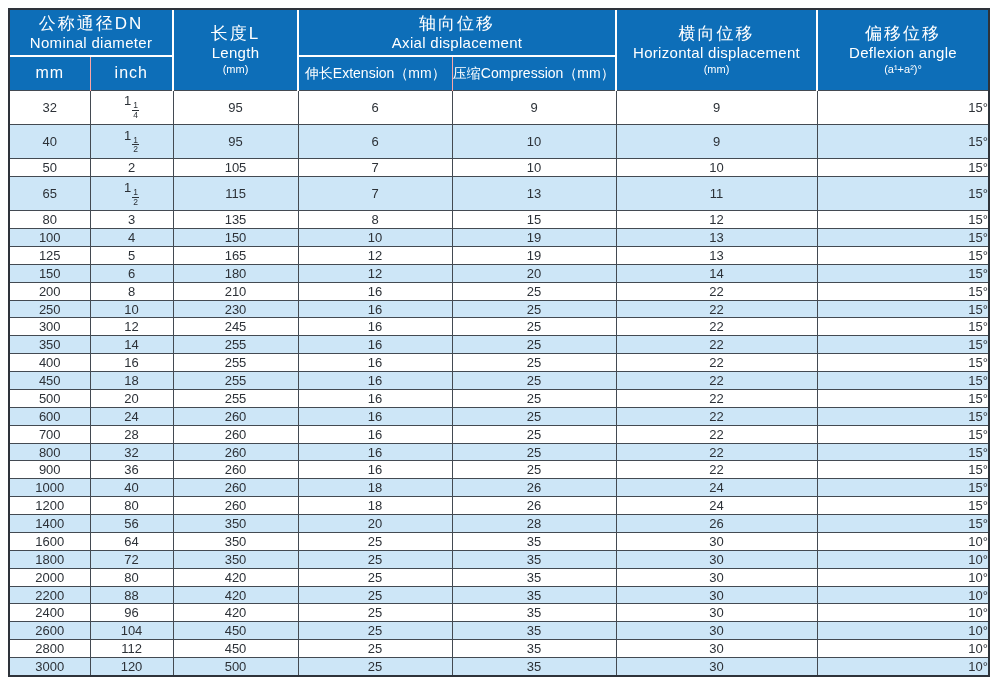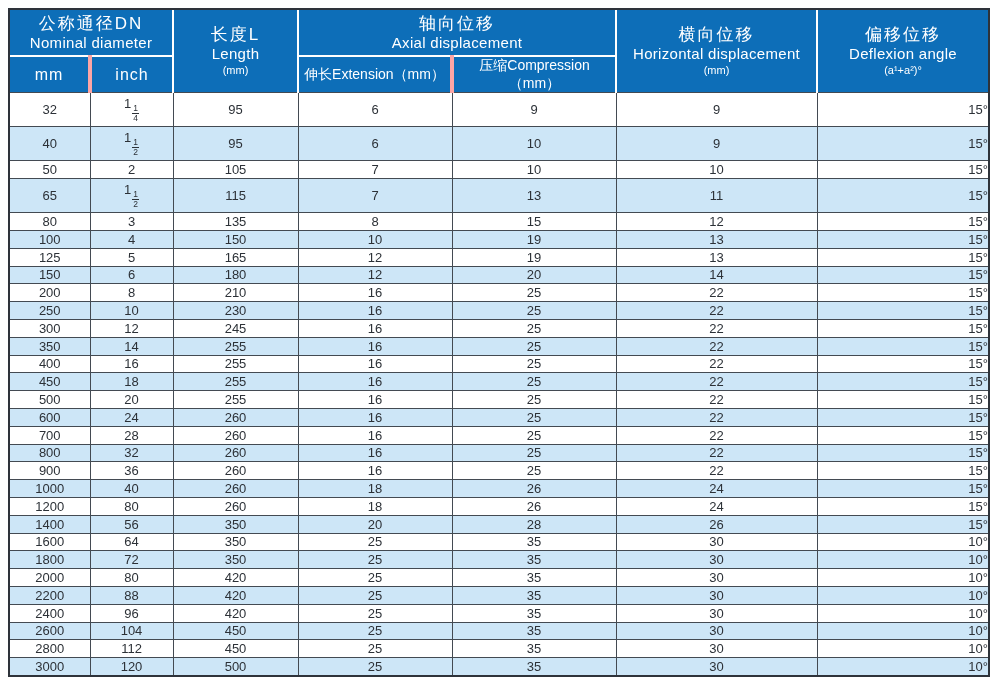--- a/index.html
+++ b/index.html
@@ -20,21 +20,21 @@
     background:#0d6eb8;color:#ffffff;font-weight:normal;
     padding:0;vertical-align:middle;text-align:center;line-height:1.25;
   }
   tr.h1{height:46px;}
   tr.h2{height:34px;}
   .zh{font-size:17px;letter-spacing:2px;}
   .en{font-size:15px;letter-spacing:.3px;}
   .unit{font-size:11px;}
   th.gb{border-right:2px solid #ffffff;}      
   th.hb{border-bottom:2px solid #ffffff;}     
-  th.db{border-right:4px solid #fca5a5;}      
+  th.db{border-right:1px solid #fca5a5;}      
   .sub-big{font-size:16px;letter-spacing:1px;}
   .sub-small{font-size:14px;}
   
   tbody td{
     text-align:center;font-size:13px;color:#2c3137;
     border-top:1px solid #434a52;border-right:1px solid #434a52;
     padding:0;line-height:1;background:#ffffff;
   }
   tbody td:last-child{border-right:none;text-align:right;}
   tbody tr:nth-child(even) td{background:#cde6f7;}

